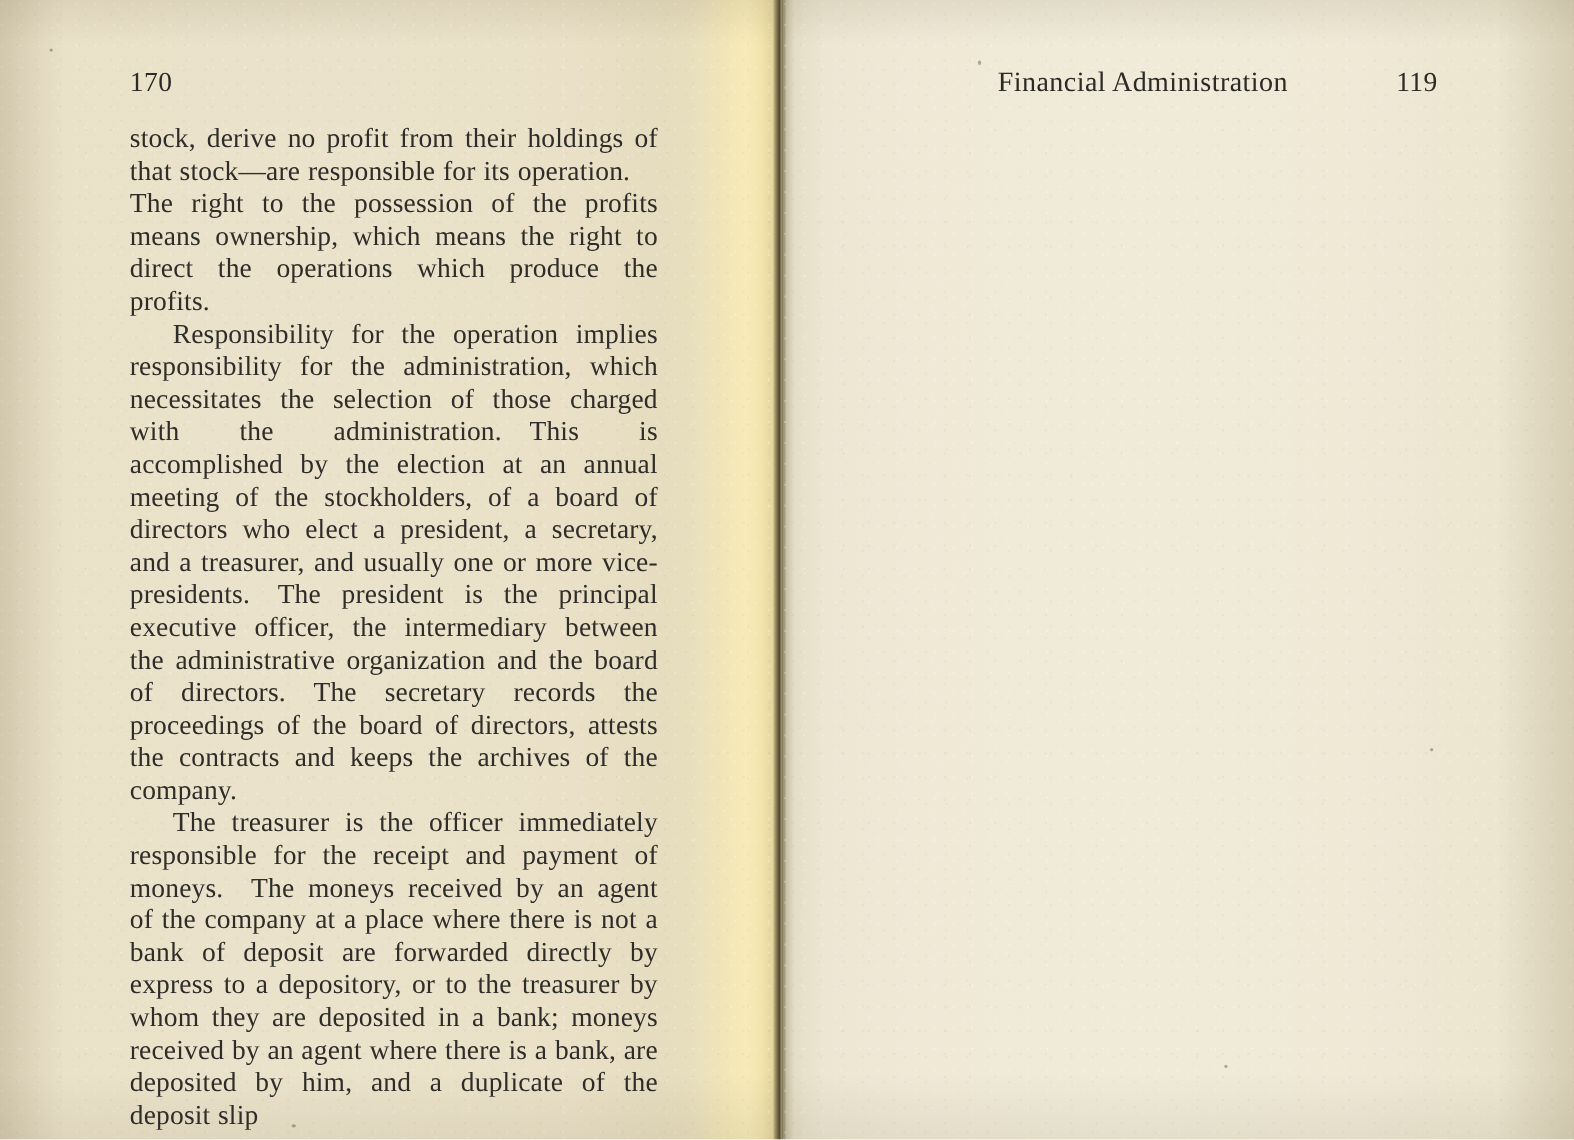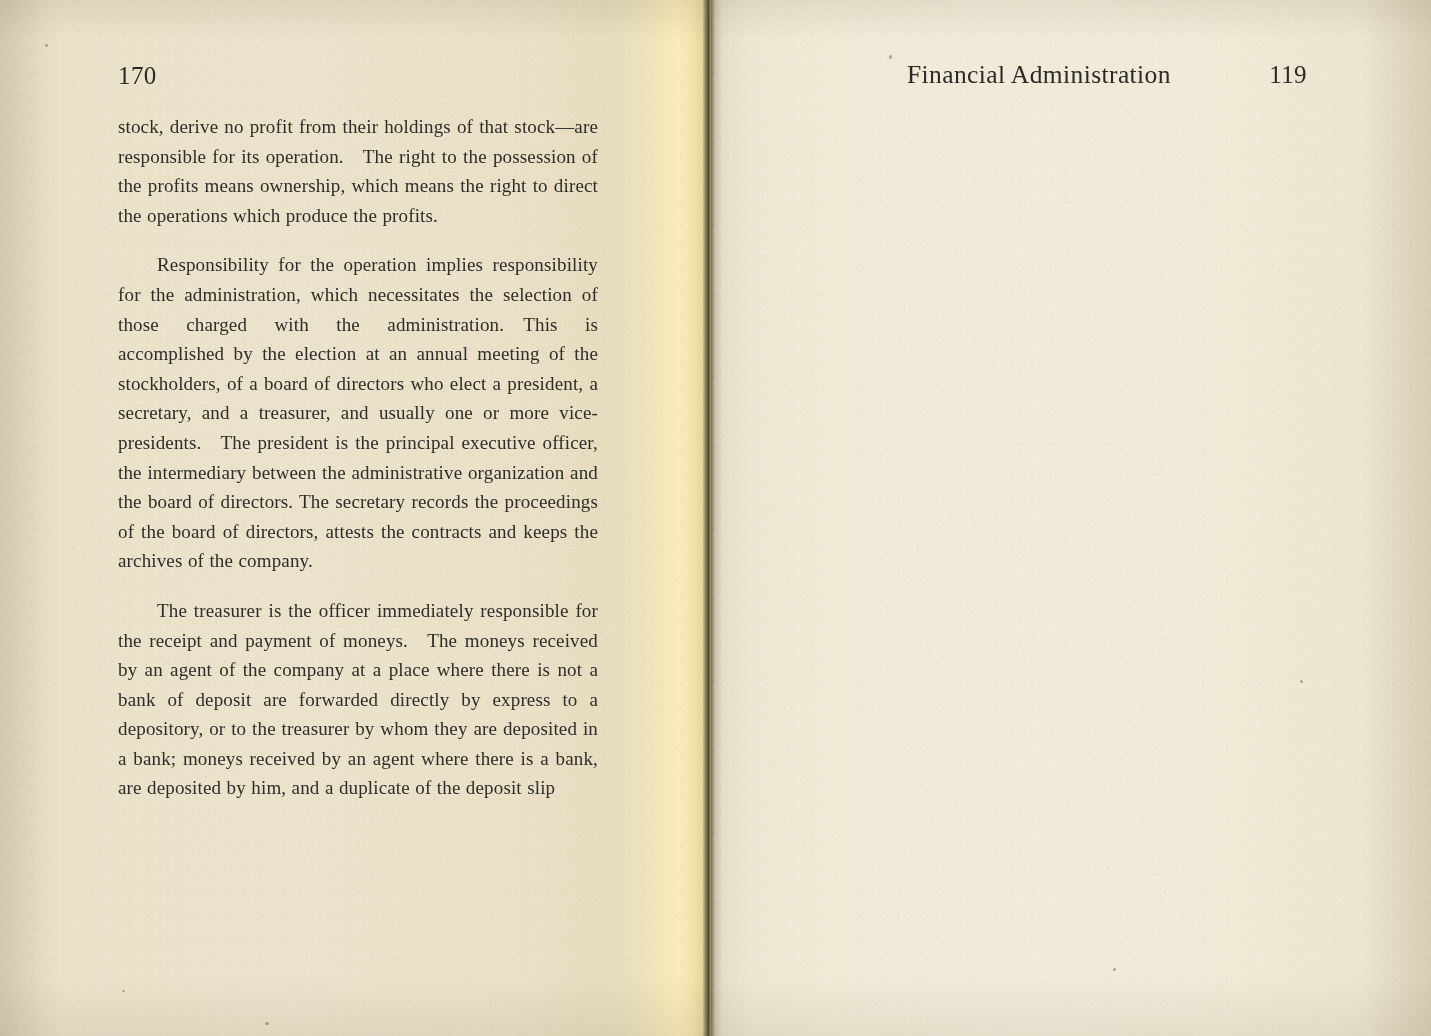--- a/index.html
+++ b/index.html
@@ -135,53 +135,53 @@
   }
   .running-head-left {
     left: 118px;
     top: 62px;
   }
   .running-head-right {
     left: 195px;
     top: 60px;
     width: 400px;
     justify-content: space-between;
+    align-items: flex-end;
   }
   .folio {
     font-size: 25px;
     color: #2b2a26;
   }
   .head-title {
     margin-left: 22px;
     white-space: nowrap;
   }
   .running-head-right .head-title { margin-left: 0; }
 
   .text-column {
     position: absolute;
-    font-size: 19px;
+    font-size: 25px;
     line-height: 29.6px;
     color: #2e2d29;
     text-align: justify;
     text-justify: inter-word;
     letter-spacing: .15px;
     word-spacing: .5px;
   }
   .text-column-left {
     left: 118px;
     top: 112px;
     width: 480px;
   }
   .text-column p {
     margin: 0;
     text-indent: 0;
   }
   .text-column p.indented {
     text-indent: 39px;
-    margin-top: 20px;
   }
   
   .text-column p { text-align-last: left; }
 
   
   .speck {
     position: absolute;
     background: rgba(92,82,58,.45);
     border-radius: 50%;
     pointer-events: none;

